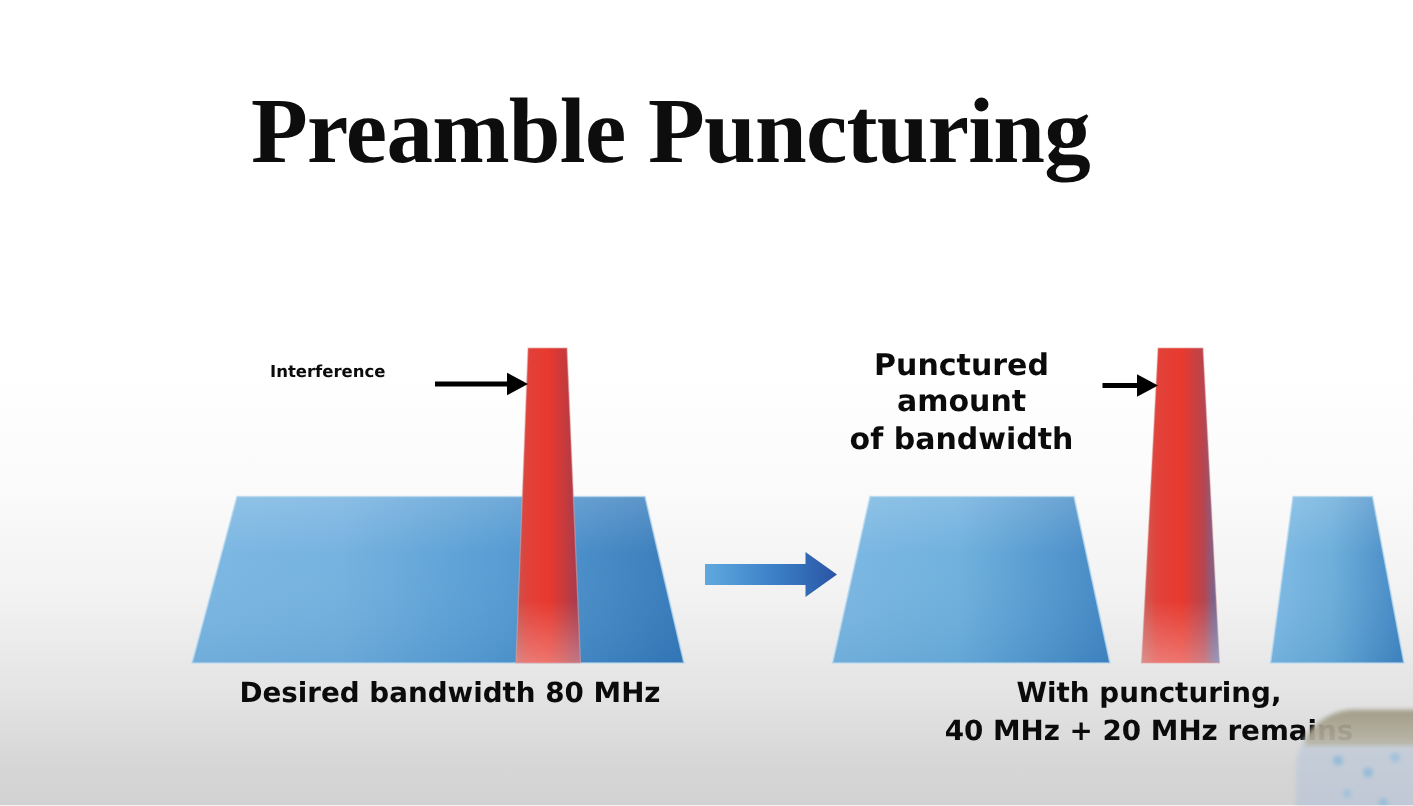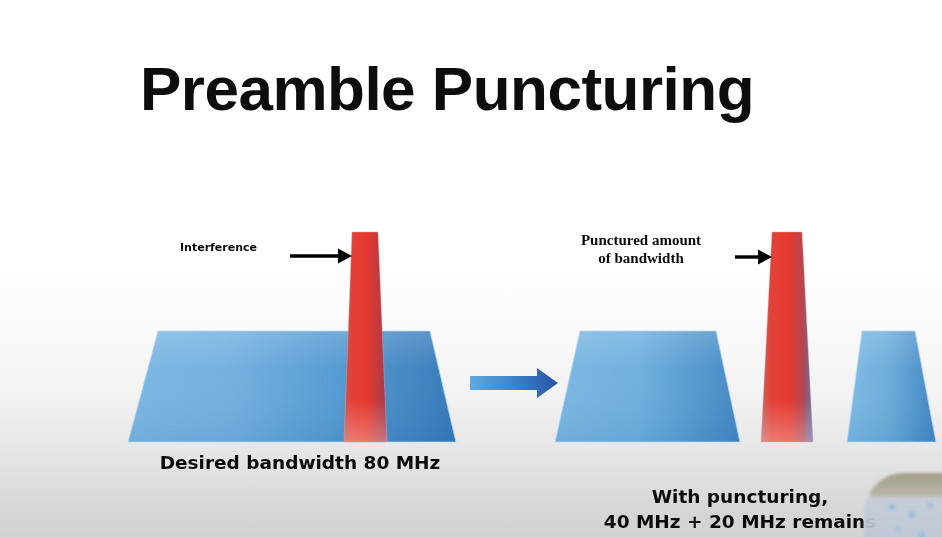--- a/index.html
+++ b/index.html
@@ -26,21 +26,21 @@
         #d2d2d2 100%);
   }
 
   
   .slide-title {
     position: absolute;
     left: 0;
     top: 56px;
     width: 894px;
     text-align: center;
-    font-family: Liberation Sans, sans-serif;
+    font-family: Liberation Serif, serif;
     font-size: 62px;
     font-weight: 700;
     letter-spacing: -0.5px;
     color: #0d0d0d;
     line-height: 1.05;
     white-space: nowrap;
   }
 
   
   .figure-svg {
@@ -63,44 +63,42 @@
   .label-interference {
     left: 180px;
     top: 241px;
     font-size: 11px;
   }
   .label-punctured {
     left: 556px;
     top: 231px;
     width: 170px;
     text-align: center;
-    font-size: 15px;
+    font-size: 20px;
     white-space: normal;
-    font-family: Liberation Serif, serif;
   }
   .caption {
     position: absolute;
     font-family: "DejaVu Sans", sans-serif;
     font-weight: 700;
     color: #0b0b0b;
     font-size: 18.5px;
     line-height: 1.35;
     text-align: center;
   }
   .caption-left {
     left: 110px;
     top: 451px;
     width: 380px;
     text-align: center;
   }
   .caption-right {
-    left: 592px;
+    left: 618px;
     top: 451px;
     width: 296px;
-    margin-top: 34px;
   }
 
   
   .corner-overlay {
     position: absolute;
     right: -6px;
     bottom: -10px;
     width: 84px;
     height: 74px;
     border-radius: 40px 0 0 0;

